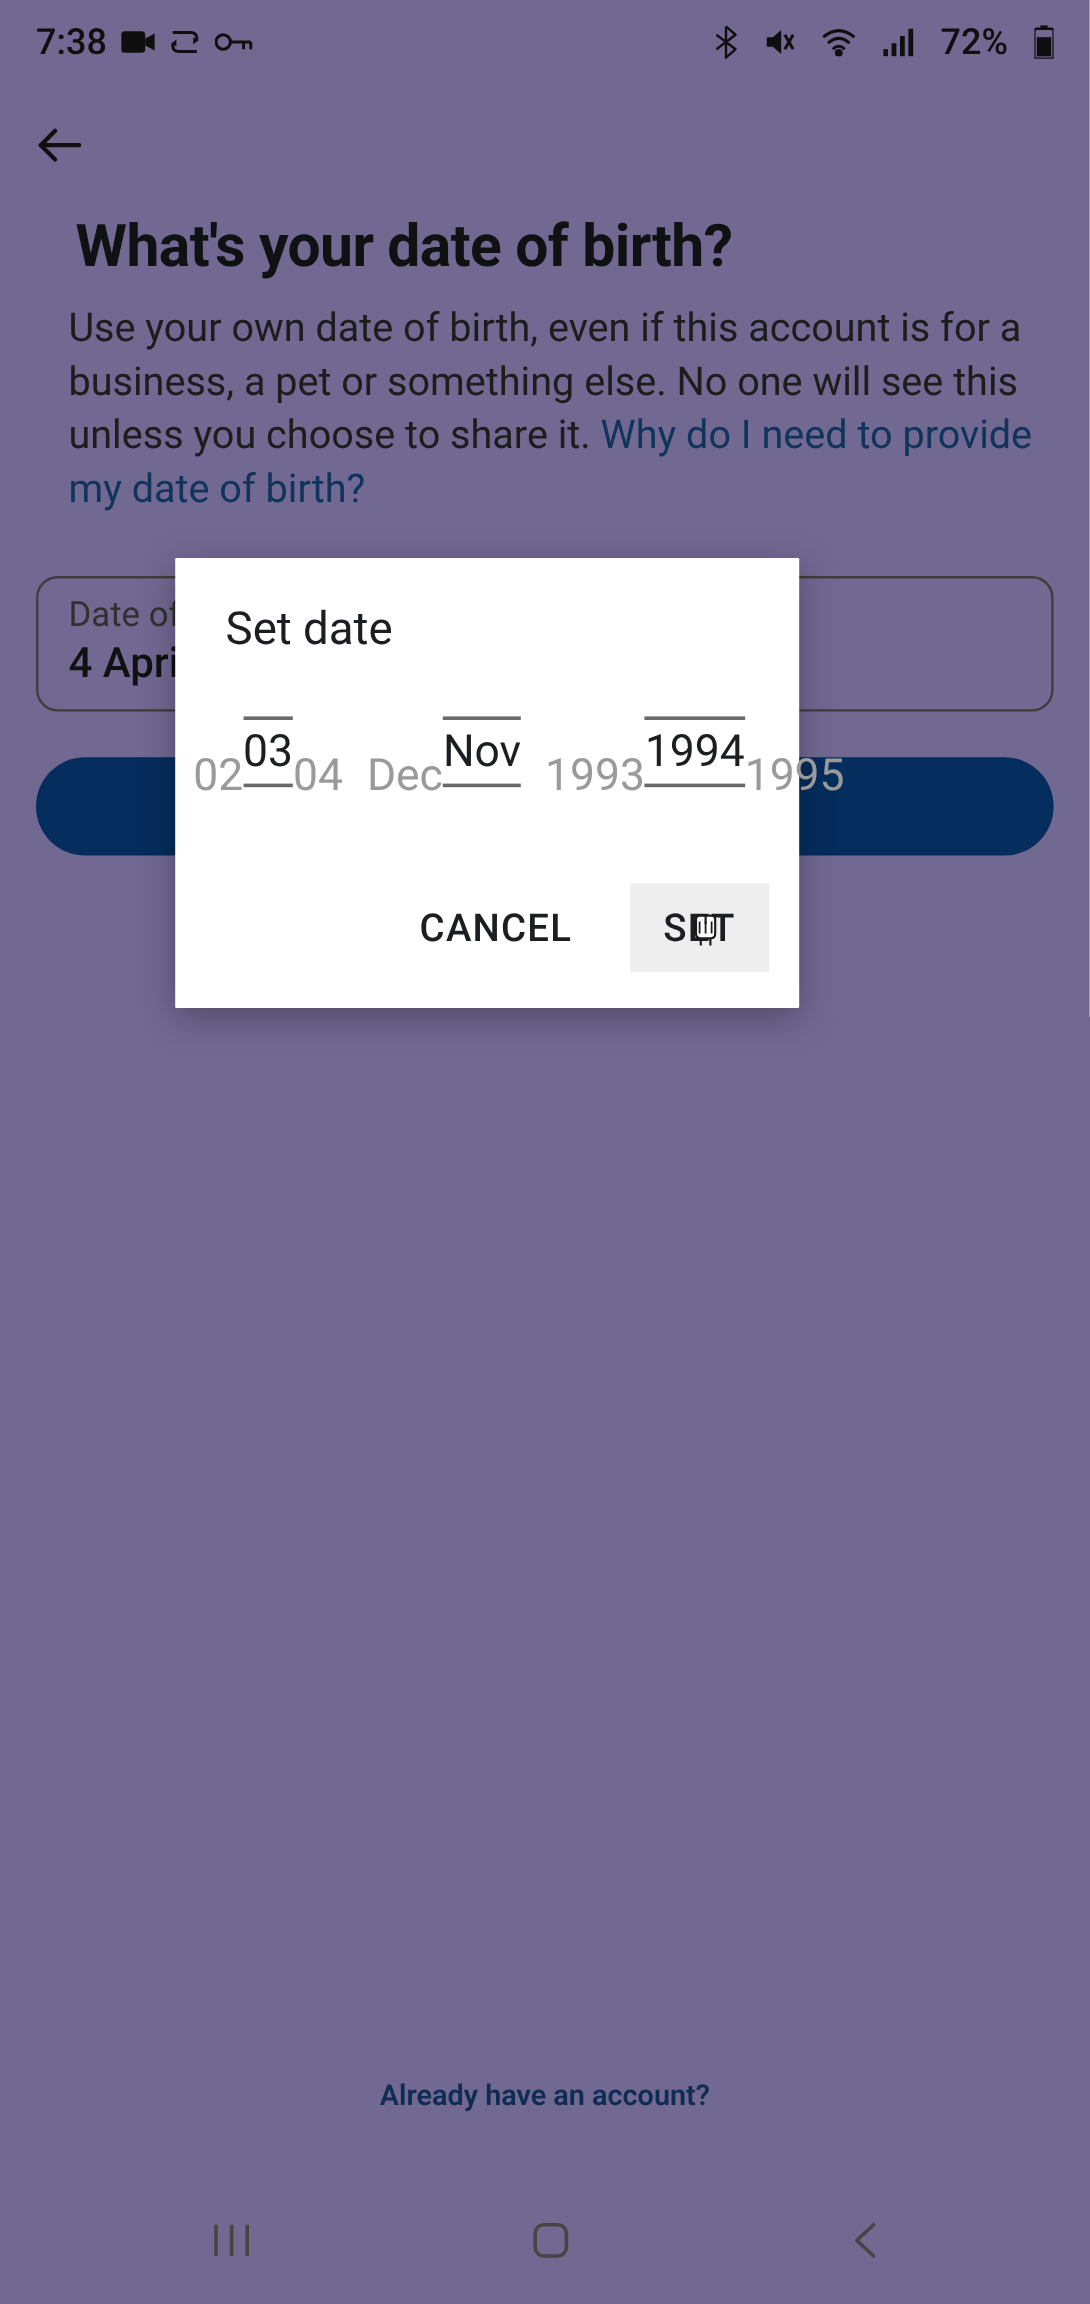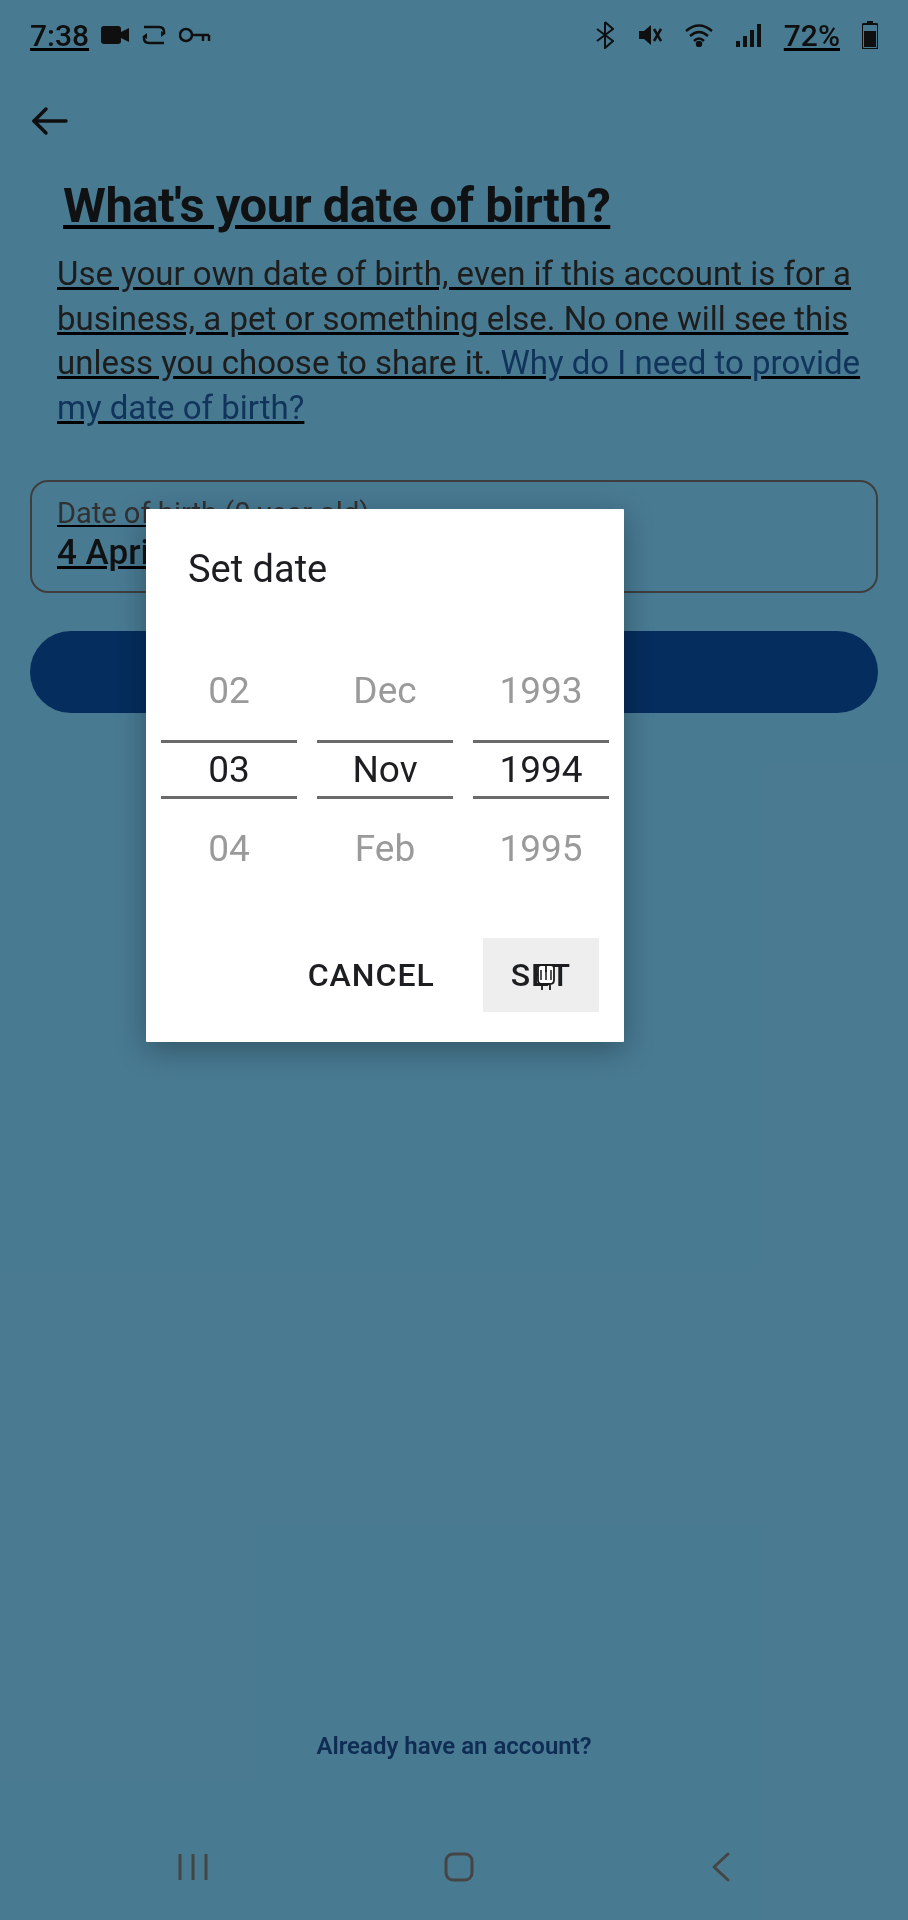--- a/index.html
+++ b/index.html
@@ -12,23 +12,22 @@
     html, body {
       width: 908px;
       height: 1920px;
       overflow: hidden;
       position: relative;
     }
     
     .screen {
       width: 100%;
       height: 100%;
-      background: #7dd3fc;
+      background: #c4b5fd;
       position: relative;
-      text-decoration: underline;
     }
     
     .status-bar {
       height: 70px;
       display: flex;
       justify-content: space-between;
       align-items: center;
       padding: 0 30px;
       color: #1a1a1a;
       font-size: 30px;
@@ -148,23 +147,23 @@
       top: 0;
       left: 0;
       width: 100%;
       height: 100%;
       background: rgba(0, 0, 0, 0.42);
       z-index: 100;
     }
     
     .dialog {
       position: absolute;
-      top: 509px;
+      top: 465px;
       left: 146px;
-      width: 478px;
+      width: 520px;
       background: #ffffff;
       z-index: 200;
       box-shadow: 0 8px 30px rgba(0,0,0,0.3);
       border-radius: 1px;
     }
     
     .dialog-title {
       font-size: 38px;
       font-weight: 400;
       color: #1c1e21;
@@ -174,21 +173,21 @@
     .picker-container {
       display: flex;
       justify-content: space-around;
       padding: 20px 15px 30px;
       gap: 20px;
     }
     
     .picker-column {
       flex: 1;
       display: flex;
-      flex-direction: column;
+      flex-direction: row;
       align-items: flex-start;
     }
     
     .picker-value {
       font-size: 37px;
       padding: 28px 0;
       text-align: center;
       width: 100%;
     }
     
@@ -352,21 +351,20 @@
 
     <div class="picker-container">
       <div class="picker-column">
         <div class="picker-value faded">02</div>
         <div class="picker-value selected">03</div>
         <div class="picker-value faded">04</div>
       </div>
       <div class="picker-column">
         <div class="picker-value faded">Dec</div>
         <div class="picker-value selected">Nov</div>
-        <div class="picker-value faded">Feb</div>
       </div>
       <div class="picker-column">
         <div class="picker-value faded">1993</div>
         <div class="picker-value selected">1994</div>
         <div class="picker-value faded">1995</div>
       </div>
     </div>
 
     <div class="dialog-buttons">
       <div class="dialog-btn">CANCEL</div>

